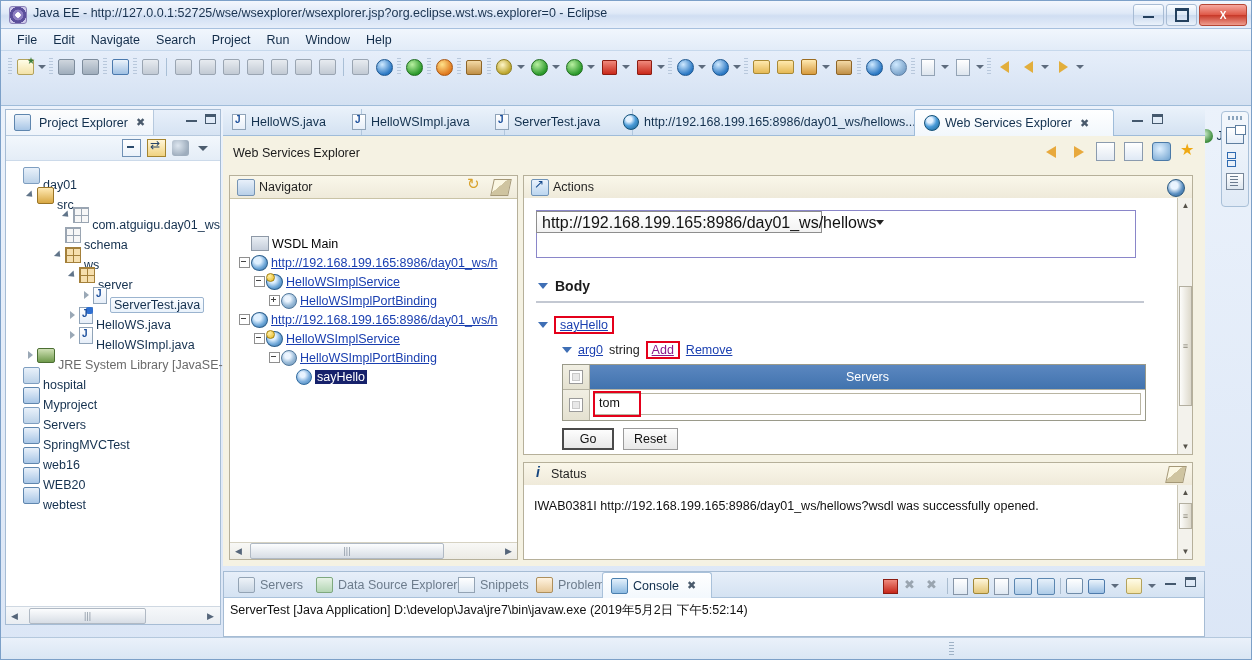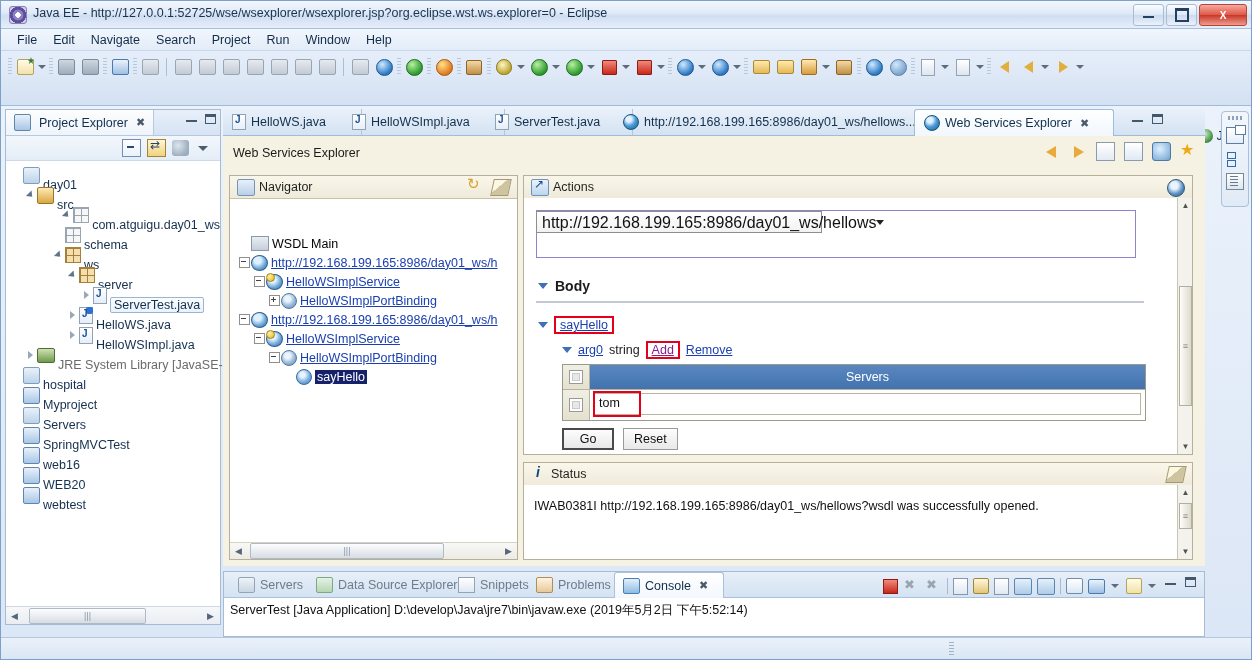--- a/index.html
+++ b/index.html
@@ -983,21 +983,21 @@
           <span>Data Source Explorer</span>
         </div>
         <div class="ctab" style="left: 226px; width: 78px;">
           <span class="ctab-ic ci-snip"></span>
           <span>Snippets</span>
         </div>
         <div class="ctab" style="left: 304px; width: 86px;">
           <span class="ctab-ic ci-prob"></span>
           <span>Problems</span>
         </div>
-        <div class="ctab active" style="left: 390px; width: 92px;">
+        <div class="ctab active" style="left: 378px; width: 92px;">
           <span class="ctab-ic ci-console"></span>
           <span>Console</span>
           <span class="tab-x">✖</span>
         </div>
       </div>
     <div class="cbody">
       <div>ServerTest [Java Application] D:\develop\Java\jre7\bin\javaw.exe (2019年5月2日 下午5:52:14)</div>
       <div class="line2"></div>
     </div>
   </div>

